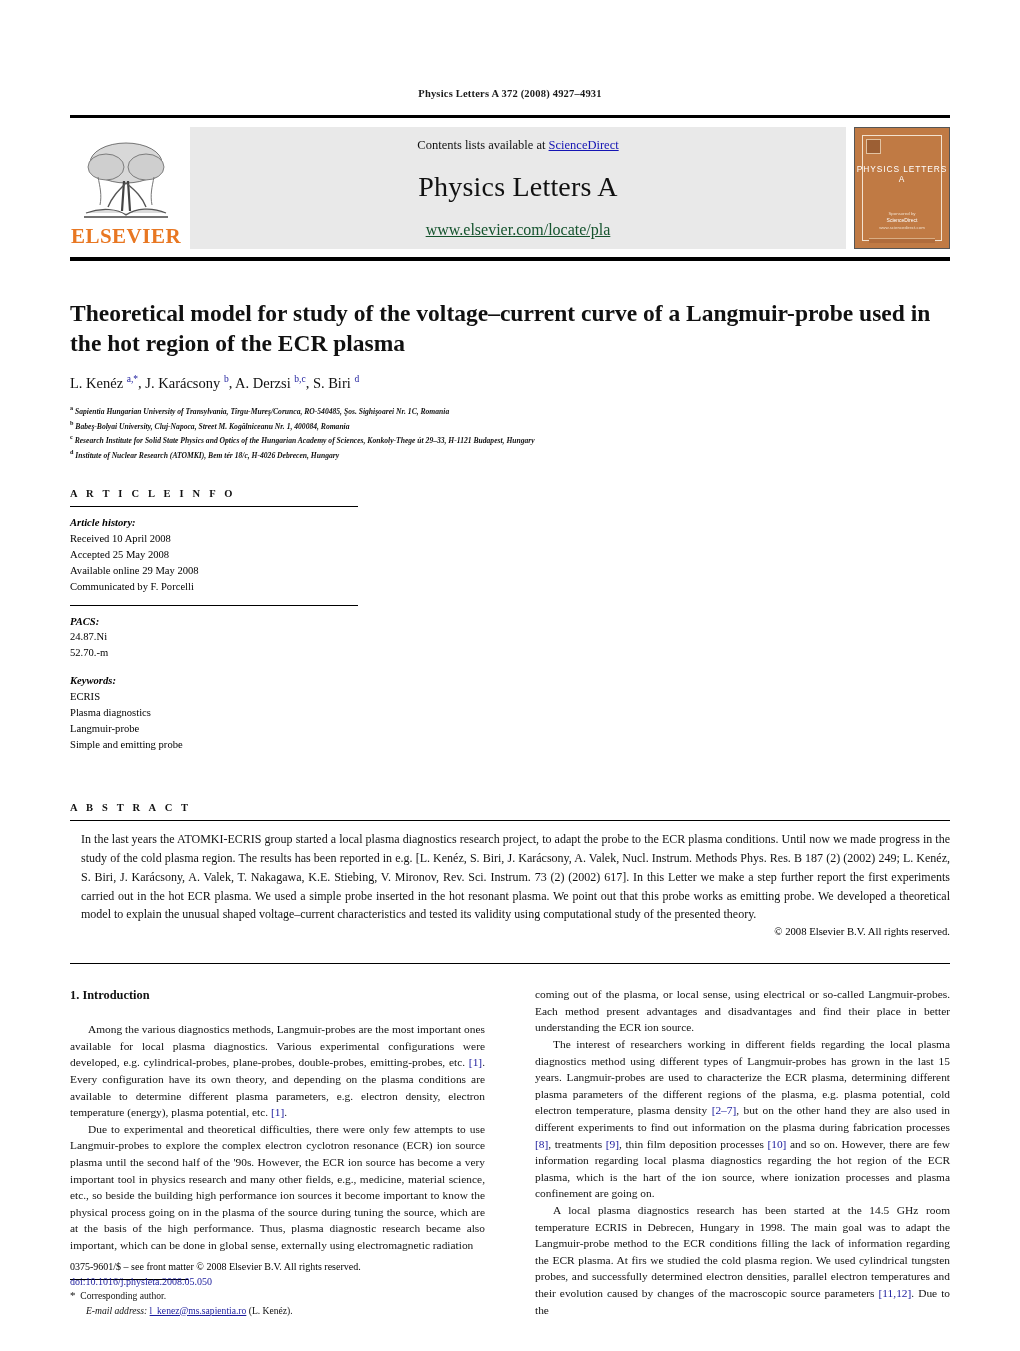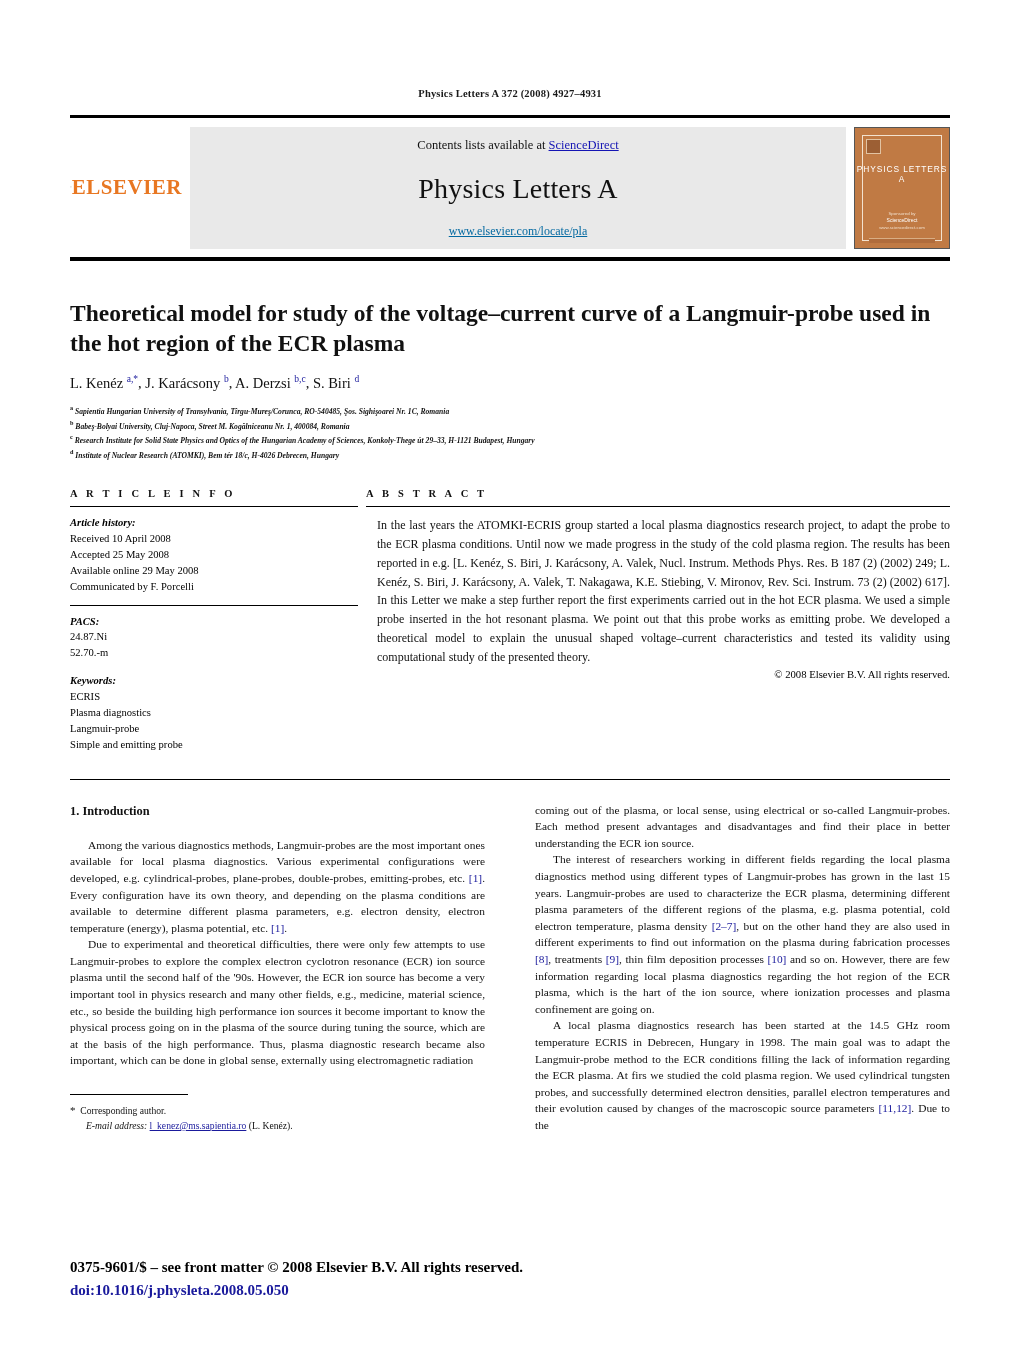--- a/index.html
+++ b/index.html
@@ -40,21 +40,21 @@
     border-bottom: 4px solid #000;
     padding: 9px 0 8px 0;
     display: flex;
     align-items: stretch;
     gap: 8px;
   }
   .elsevier-logo {
     width: 112px;
     flex: 0 0 112px;
     display: flex;
-    flex-direction: row;
+    flex-direction: column;
     align-items: center;
     justify-content: flex-end;
     padding-bottom: 2px;
     text-align: right;
   }
   .tree-svg { display:block; }
   .elsevier-word {
     font-family: "Liberation Serif", serif;
     color: #E87722;
     font-size: 21px;
@@ -79,22 +79,22 @@
     color: #111;
   }
   .sd-link { color: #1414b4; }
   .journal-name {
     font-size: 28px;
     letter-spacing: .2px;
     color: #111;
     font-family: "Liberation Serif", serif;
   }
   .journal-url {
-    font-size: 12px;
-    color: #0369a1;
+    font-size: 16px;
+    color: #14532d;
   }
   .cover-thumb {
     flex: 0 0 96px;
     width: 96px;
     min-height: 122px;
     border: 1px solid #555;
     background: #c07a44;
     position: relative;
     box-sizing: border-box;
     padding: 5px;
@@ -160,21 +160,22 @@
     font-style: italic;
     font-weight: bold;
     color: #111;
   }
   .affils sup { font-style: normal; font-size: 6.2px; }
 
   
   .info-abstract {
     margin-top: 26px;
     display: flex;
-    gap: 8px;
+    gap: 26px;
+    flex-direction: column;
   }
   .col-info { flex: 0 0 288px; width: 288px; }
   .col-abs  { flex: 1 1 auto; }
 
   .sec-label {
     font-size: 10.5px;
     font-weight: bold;
     letter-spacing: 3.2px;
     color: #111;
   }
@@ -240,24 +241,24 @@
     line-height: 1.52;
   }
   .fn-star { font-size: 11px; }
   .fn-indent { padding-left: 16px; }
   .fn-em { font-style: italic; font-weight: normal; }
   .fn-mail { color: #1a1a9c; text-decoration: underline; }
 
   .frontmatter {
     position: absolute;
     left: 70px;
-    bottom: 50px;
-    font-size: 15px;
+    bottom: 62px;
+    font-size: 10px;
     line-height: 1.5;
-    font-weight: bold;
+    font-weight: normal;
   }
   .doi { color: #1a1a9c; }
 </style>
 </head>
 <body>
 
 <div class="page">
 
   <div class="running-head">Physics Letters A 372 (2008) 4927–4931</div>
 

